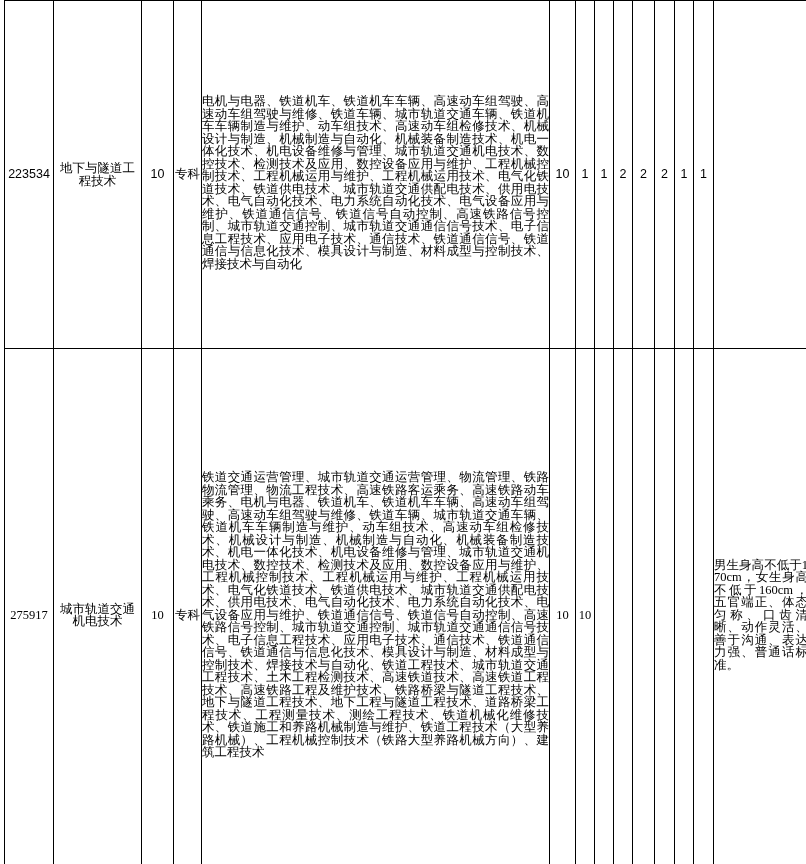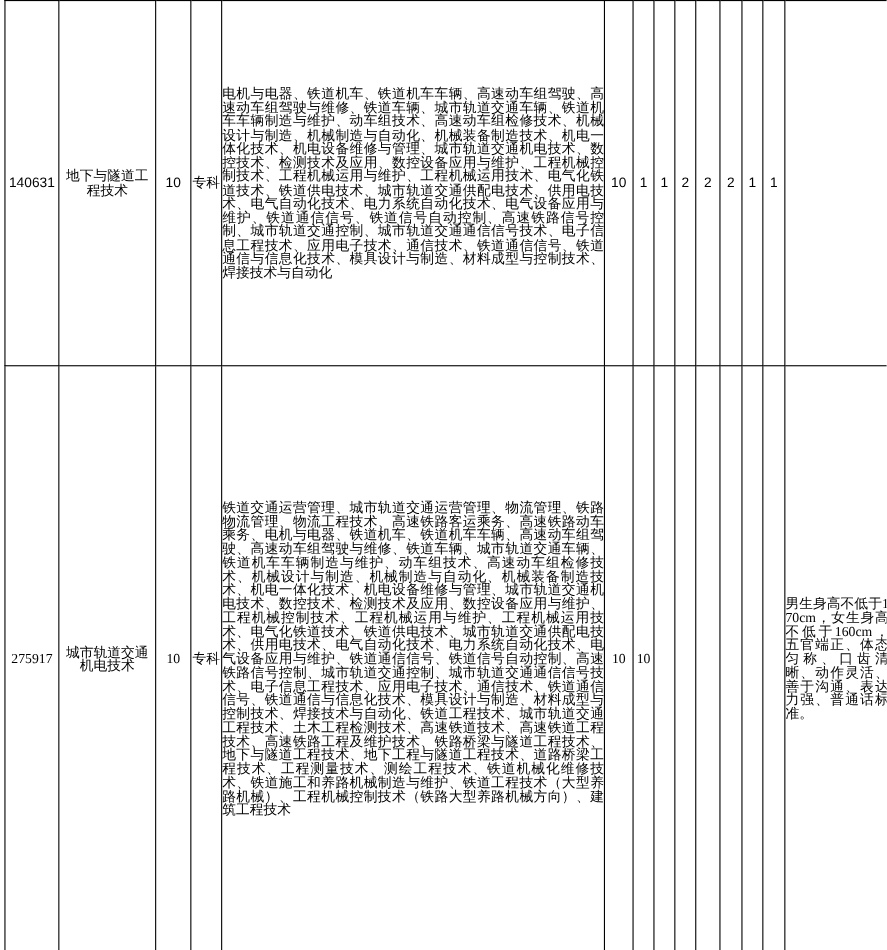--- a/index.html
+++ b/index.html
@@ -84,21 +84,21 @@
     vertical-align: top;
     text-align: justify;
     text-align-last: left;
     font-size: 12.6px;
     line-height: 19.5px;
     padding: 2px 3px 2px 4px;
     word-break: break-all;
   }
   
   tr.row-first td.cell-major {
-    padding-top: 0px;
+    padding-top: 16px;
   }
   tr.row-first td { height: 331px; }
   tr.row-second td { height: 532px; font-family: Liberation Serif, serif; }
 </style>
 </head>
 <body>
 
 <div class="sheet">
   <table class="recruit-table">
     <colgroup>
@@ -112,21 +112,21 @@
         <col class="c-n3">
       <col class="c-n4">
         <col class="c-n5">
         <col class="c-n6">
         <col class="c-n7">
       <col class="c-n8">
         <col class="c-remark">
     </colgroup>
     <tbody>
       <tr class="row-first">
-        <td class="cell-code">140631</td>
+        <td class="cell-code">223534</td>
         <td class="cell-post">地下与隧道工程技术</td>
         <td class="cell-num">10</td>
         <td class="cell-edu">专科</td>
         <td class="cell-major">电机与电器、铁道机车、铁道机车车辆、高速动车组驾驶、高速动车组驾驶与维修、铁道车辆、城市轨道交通车辆、铁道机车车辆制造与维护、动车组技术、高速动车组检修技术、机械设计与制造、机械制造与自动化、机械装备制造技术、机电一体化技术、机电设备维修与管理、城市轨道交通机电技术、数控技术、检测技术及应用、数控设备应用与维护、工程机械控制技术、工程机械运用与维护、工程机械运用技术、电气化铁道技术、铁道供电技术、城市轨道交通供配电技术、供用电技术、电气自动化技术、电力系统自动化技术、电气设备应用与维护、铁道通信信号、铁道信号自动控制、高速铁路信号控制、城市轨道交通控制、城市轨道交通通信信号技术、电子信息工程技术、应用电子技术、通信技术、铁道通信信号、铁道通信与信息化技术、模具设计与制造、材料成型与控制技术、焊接技术与自动化</td>
         <td class="cell-numeric">10</td>
         <td class="cell-numeric">1</td>
         <td class="cell-numeric">1</td>
         <td class="cell-numeric">2</td>
         <td class="cell-numeric">2</td>
         <td class="cell-numeric">2</td>

